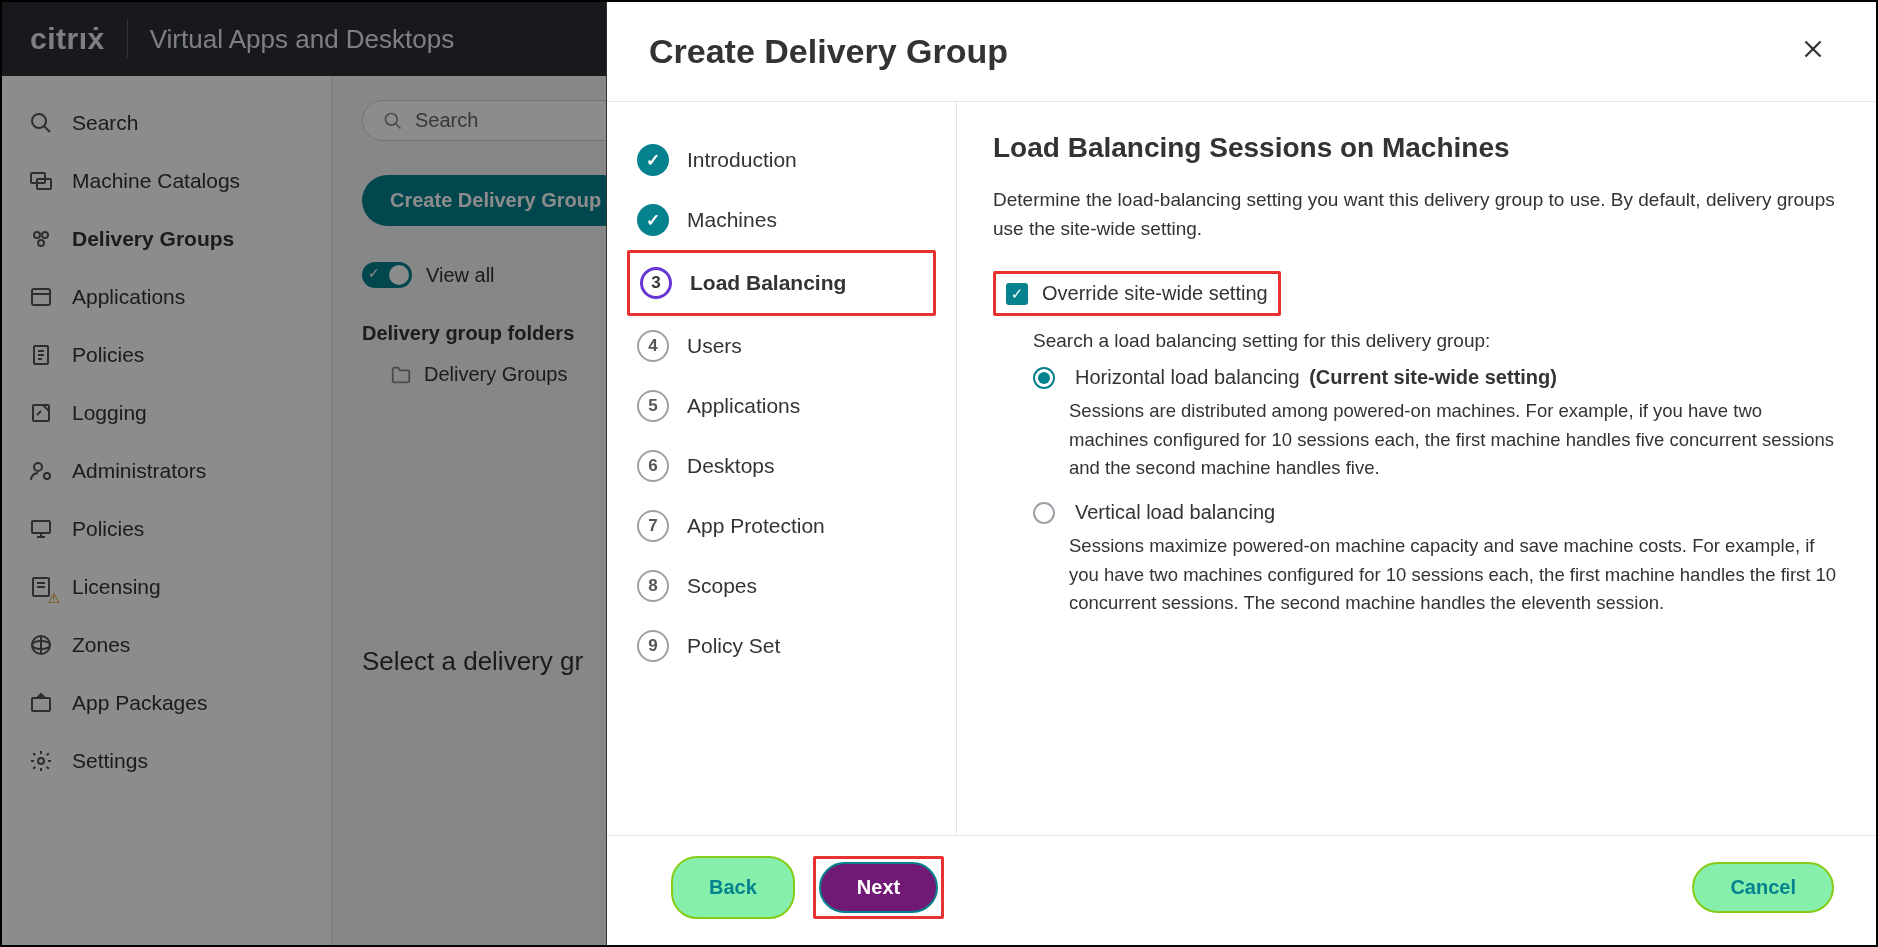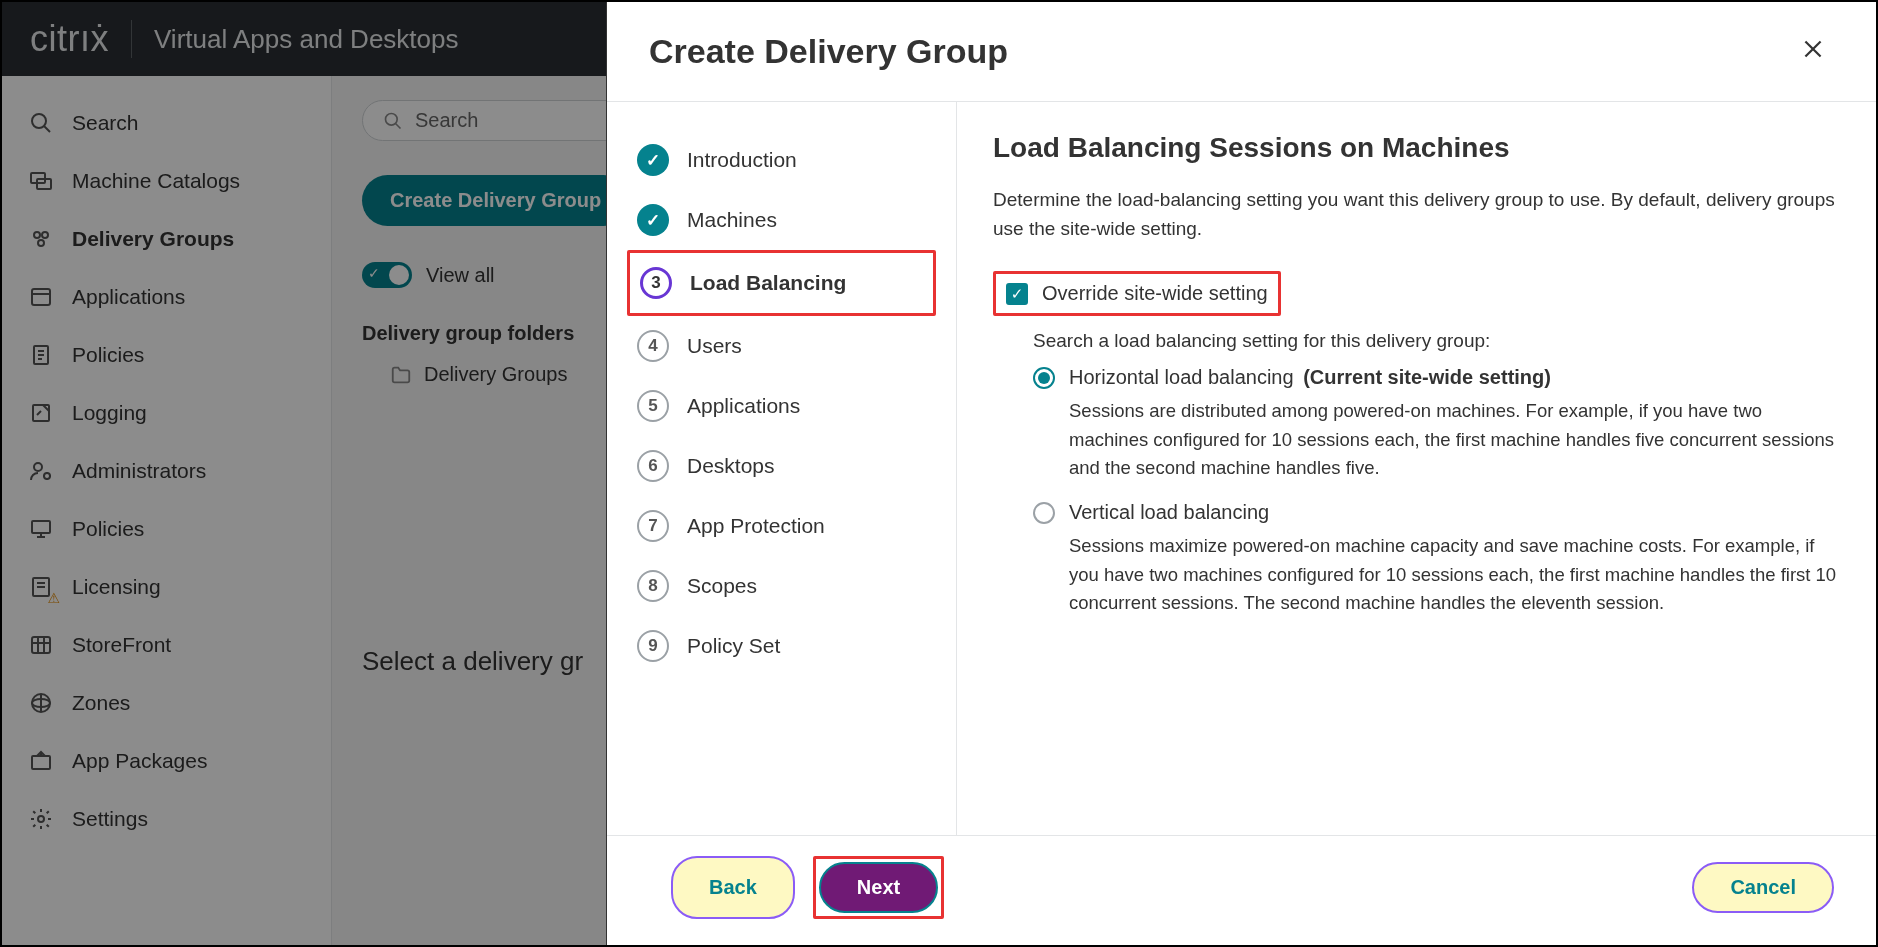--- a/index.html
+++ b/index.html
@@ -23,21 +23,21 @@
   }
   .topbar {
     height: 74px;
     background: #2a2f33;
     display: flex;
     align-items: center;
     padding: 0 28px;
     color: #e6e8ea;
     gap: 22px;
   }
-  .brand { font-size: 36px; font-weight: 400; letter-spacing: 0.5px; }
+  .brand { font-size: 30px; font-weight: 700; letter-spacing: 0.5px; }
   .divider { width: 1px; height: 38px; background: #5b6165; }
   .product { font-size: 26px; color: #e6e8ea; }
 
   .main-row { flex: 1; display: flex; background: #f6f6f6; }
 
   .sidebar {
     width: 330px;
     background: #fff;
     border-right: 1px solid #e4e6e8;
     padding-top: 18px;
@@ -129,35 +129,35 @@
     overflow:auto;
   }
   .panel-h { font-size: 28px; font-weight:600; margin-bottom: 22px; }
   .panel-intro { font-size: 19px; color:#333; line-height:1.5; margin-bottom: 28px; }
 
   .check-row { display:flex; align-items:center; gap:14px; padding: 8px 10px; font-size:20px; }
   .cbox { width:22px; height:22px; border:2px solid #05828e; background:#05828e; display:inline-flex; align-items:center; justify-content:center; color:#fff; font-size:15px; border-radius:3px;}
   .sub-instr { margin: 14px 0 14px 40px; font-size:19px; }
 
   .opt { margin: 10px 0 18px 40px; }
-  .opt-head { display:flex; align-items:center; gap:14px; font-size:20px; margin-bottom:8px;}
+  .opt-head { display:flex; align-items:center; gap:20px; font-size:20px; margin-bottom:8px;}
   .radio { width:22px; height:22px; border-radius:50%; border:2px solid #9ba1a6; display:inline-flex; align-items:center; justify-content:center; flex-shrink:0;}
   .radio.sel { border-color:#05828e; }
   .radio.sel::after { content:""; width:12px; height:12px; border-radius:50%; background:#05828e; }
   .opt-desc { margin-left:36px; font-size:18.5px; color:#333; line-height:1.55; }
 
   .modal-footer {
     border-top: 1px solid #e3e5e7;
     padding: 20px 42px 26px 42px;
     display:flex; align-items:center; gap: 20px;
     position: relative;
   }
   .footer-left { display:flex; gap:18px; margin-left: 22px;}
   .btn { font-size:20px; border-radius:26px; padding: 12px 36px; cursor:pointer; font-weight:600;}
-  .btn-outline { background:#fef9c3; border:2px solid #8b5cf6; color:#05828e; }
+  .btn-outline { background:#86efac; border:2px solid #84cc16; color:#05828e; }
   .btn-primary { background:#701a75; border:2px solid #05828e; color:#fff; }
   .footer-right { margin-left:auto; }
 </style>
 </head>
 <body>
 
 <div class="app-bg">
   <div class="topbar">
     <span class="brand">citrıẋ</span>
     <span class="divider"></span>
@@ -247,31 +247,20 @@
       </div>
       <div class="side-item">
         <span class="side-ico warn">
           <svg width="24" height="24" viewBox="0 0 24 24" fill="none" stroke="currentColor" stroke-width="2">
               <rect x="4" y="3" width="16" height="18" rx="1"></rect>
               <line x1="8" y1="8" x2="16" y2="8"></line>
               <line x1="8" y1="12" x2="16" y2="12"></line>
             </svg>
         </span>
         <span>Licensing</span>
-      </div>
-      <div class="side-item">
-        <span class="side-ico">
-          <svg width="24" height="24" viewBox="0 0 24 24" fill="none" stroke="currentColor" stroke-width="2">
-              <rect x="3" y="4" width="18" height="16" rx="2"></rect>
-              <line x1="3" y1="10" x2="21" y2="10"></line>
-              <line x1="9" y1="4" x2="9" y2="20"></line>
-              <line x1="15" y1="4" x2="15" y2="20"></line>
-            </svg>
-        </span>
-        <span>StoreFront</span>
       </div>
       <div class="side-item">
         <span class="side-ico">
           <svg width="24" height="24" viewBox="0 0 24 24" fill="none" stroke="currentColor" stroke-width="2">
               <circle cx="12" cy="12" r="9"></circle>
               <ellipse cx="12" cy="12" rx="9" ry="4"></ellipse>
               <line x1="12" y1="3" x2="12" y2="21"></line>
             </svg>
         </span>
         <span>Zones</span>

